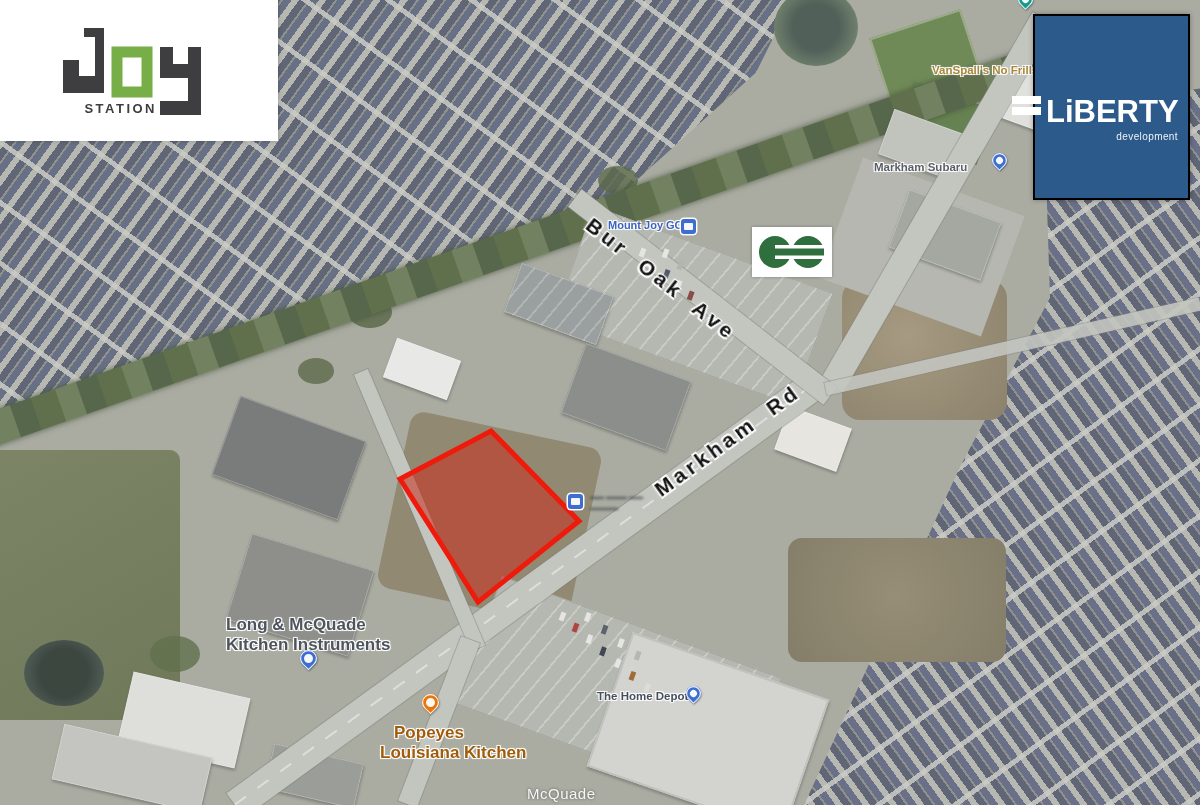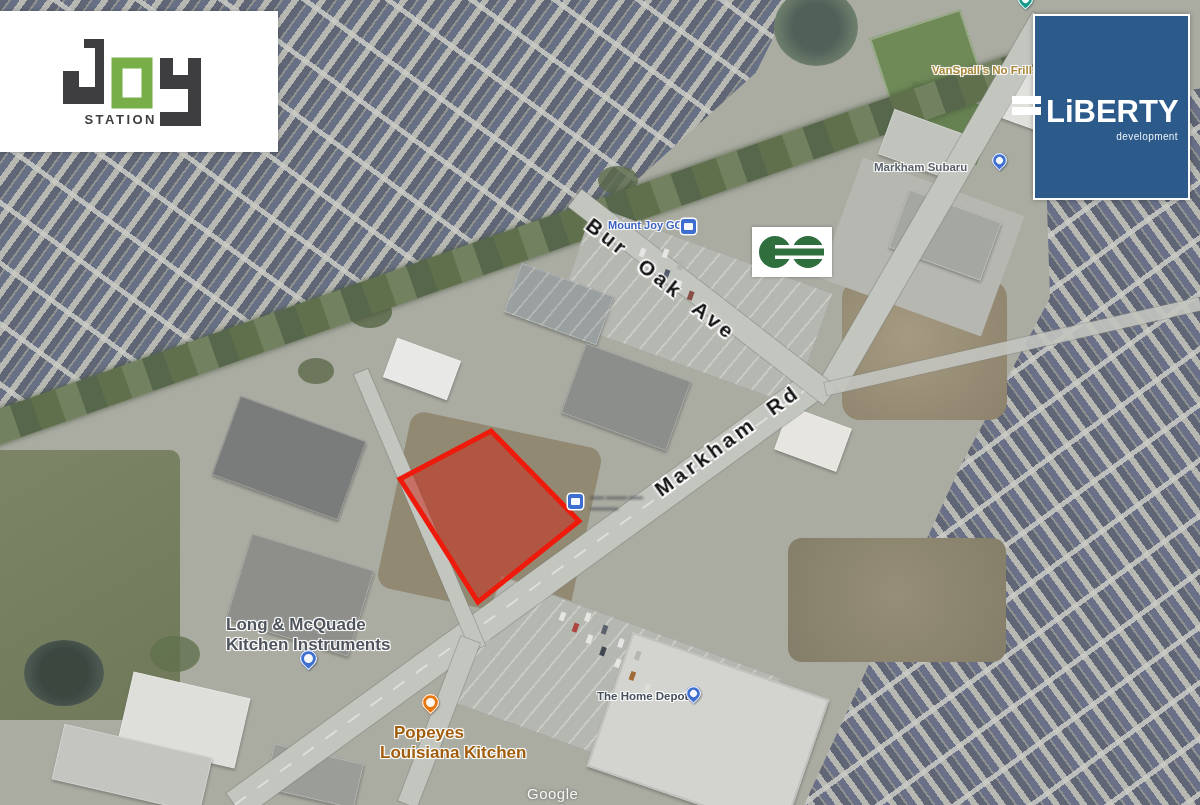--- a/index.html
+++ b/index.html
@@ -40,26 +40,26 @@
   .pin::after{content:"";position:absolute;inset:4px;border-radius:50%;background:rgba(255,255,255,.95);}
   .pin.blue{background:#3e6fd0;} .pin.orange{background:#e8750d;} .pin.teal{background:#169a8c;}
   .sq{position:absolute;z-index:8;width:15px;height:15px;border-radius:3px;background:#3e6fd0;
     box-shadow:0 0 0 1.5px #fff,0 1px 2px rgba(0,0,0,.35);}
   .sq::after{content:"";position:absolute;left:3px;right:3px;top:4px;bottom:4px;background:#fff;border-radius:1px;opacity:.95;}
   .twoline{text-align:center;line-height:1.18;font-size:17px;}
   .smudge{filter:blur(1.7px);opacity:.8;color:#3c4045;font-size:7px;line-height:1.5;text-shadow:none;font-weight:400;}
   .gwm{position:absolute;z-index:8;left:527px;top:785px;font-size:15px;color:#fff;opacity:.9;
     letter-spacing:.5px;text-shadow:0 0 3px rgba(70,70,70,.95);filter:blur(.3px);}
   
-  .joybox{position:absolute;z-index:10;left:0;top:11px;width:278px;height:141px;background:#fff;
+  .joybox{position:absolute;z-index:10;left:0;top:0;width:278px;height:141px;background:#fff;
     box-shadow:0 0 4px rgba(0,0,0,.25);}
   .gobox{position:absolute;z-index:10;left:752px;top:227px;width:80px;height:50px;background:#fff;
     display:flex;align-items:center;justify-content:center;box-shadow:0 0 3px rgba(0,0,0,.3);}
   .libbox{position:absolute;z-index:10;left:1033px;top:14px;width:157px;height:186px;
-    background:#2b5a8b;border:2px solid #ffffff;box-shadow:0 0 5px rgba(0,0,0,.3);}
+    background:#2b5a8b;border:2px solid #000000;box-shadow:0 0 5px rgba(0,0,0,.3);}
   .lib-name{position:absolute;left:11px;top:78px;color:#fff;font-size:31px;font-weight:600;letter-spacing:0;}
   .lib-sub{position:absolute;right:10px;top:115px;color:#edf3f8;font-size:10px;font-weight:400;letter-spacing:.4px;}
   .lib-eq{position:absolute;left:-23px;width:29px;height:8px;background:#fff;}
   .sr{position:absolute;width:1px;height:1px;overflow:hidden;clip-path:inset(50%);white-space:nowrap;}
 </style>
 </head>
 <body>
 
 <div class="stage">
 
@@ -144,21 +144,21 @@
   <span class="pin blue" style="left:686px;top:686px;"></span>
 
   <span class="sq" style="left:568px;top:494px;"></span>
   <div class="maplabel smudge" style="left:590px;top:492px;">
     <div>▬▬ ▬▬▬ ▬▬</div>
     <div>▬▬▬▬</div>
   </div>
 
   <span class="pin teal" style="left:1018px;top:-8px;"></span>
 
-  <div class="gwm">Google</div>
+  <div class="gwm">McQuade</div>
 
   <div class="gobox">
     <span class="sr">GO Transit</span>
     <svg width="68" height="44" viewBox="0 0 68 44">
       <circle cx="17" cy="22" r="16" fill="#2f6f3e"></circle>
       <circle cx="50" cy="22" r="16" fill="#2f6f3e"></circle>
       <rect x="17" y="15" width="49" height="14" fill="#ffffff"></rect>
       <rect x="17" y="18.5" width="49" height="7" fill="#2f6f3e"></rect>
     </svg>
   </div>

